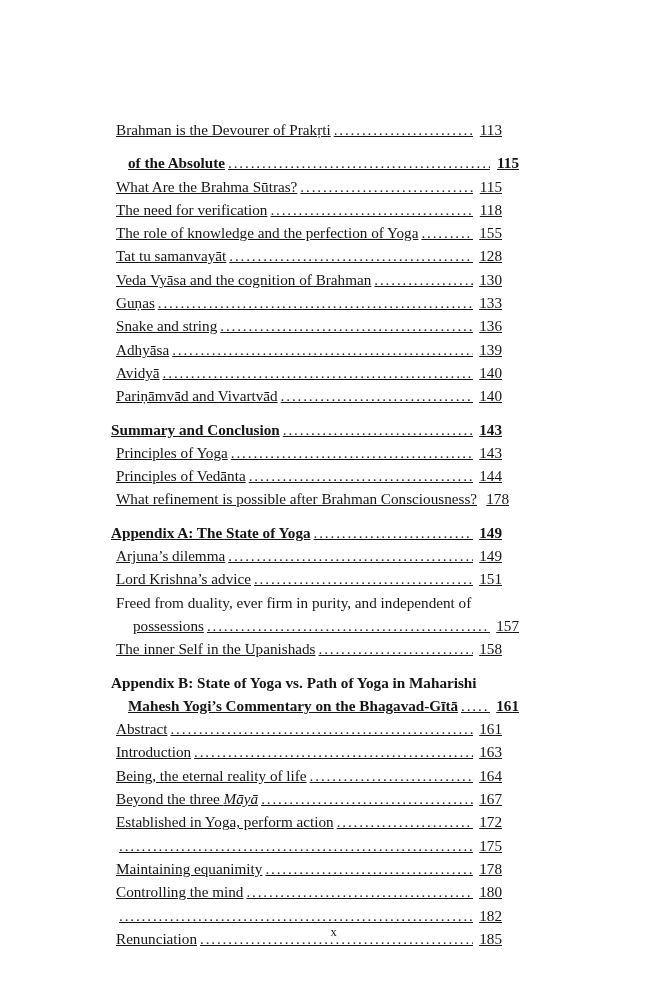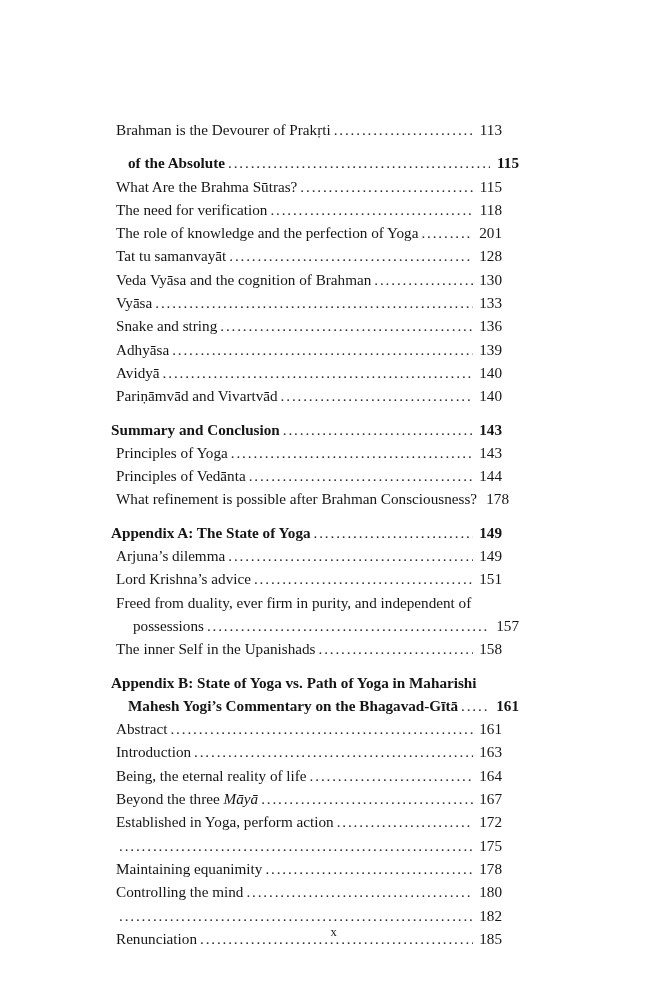--- a/index.html
+++ b/index.html
@@ -56,20 +56,21 @@
 
   .spaced-before { margin-top: 10px; }
 
   .ital { font-style: italic; }
 
   
   .line-flex {
     display: flex;
     align-items: baseline;
     width: 100%;
+    text-decoration: underline;
   }
   .line-flex .t { flex: 0 1 auto; white-space: nowrap; }
   .line-flex .d {
     flex: 1 1 auto;
     overflow: hidden;
     white-space: nowrap;
     letter-spacing: 1.85px;
     color: #2a2a2a;
     padding-left: 3px;
     font-weight: normal;
@@ -132,40 +133,40 @@
         <div class="line-flex">
           <span class="t">The need for verification</span>
           <span class="d">............................................................................................................................................</span>
           <span class="p">118</span>
         </div>
       </li>
       <li class="toc-entry level-sub">
         <div class="line-flex">
           <span class="t">The role of knowledge and the perfection of Yoga</span>
           <span class="d">............................................................................................................................................</span>
-          <span class="p">201</span>
+          <span class="p">155</span>
         </div>
       </li>
       <li class="toc-entry level-sub">
         <div class="line-flex">
           <span class="t">Tat tu samanvayāt</span>
           <span class="d">............................................................................................................................................</span>
           <span class="p">128</span>
         </div>
       </li>
       <li class="toc-entry level-sub">
         <div class="line-flex">
           <span class="t">Veda Vyāsa and the cognition of Brahman</span>
           <span class="d">............................................................................................................................................</span>
           <span class="p">130</span>
         </div>
       </li>
       <li class="toc-entry level-sub">
         <div class="line-flex">
-          <span class="t">Vyāsa</span>
+          <span class="t">Guṇas</span>
           <span class="d">............................................................................................................................................</span>
           <span class="p">133</span>
         </div>
       </li>
       <li class="toc-entry level-sub">
         <div class="line-flex">
           <span class="t">Snake and string</span>
           <span class="d">............................................................................................................................................</span>
           <span class="p">136</span>
         </div>

